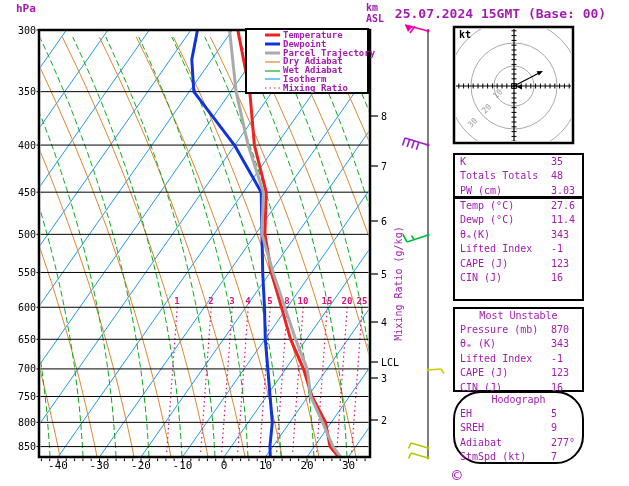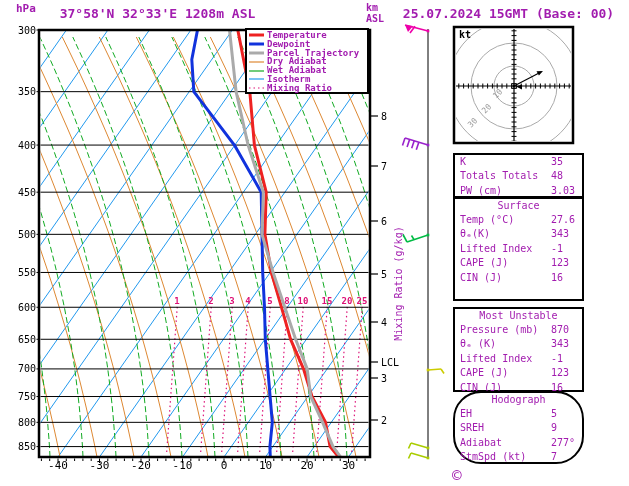--- a/index.html
+++ b/index.html
@@ -2,44 +2,43 @@
 <html><head>
 <meta charset="utf-8">
 <style>
   html,body{margin:0;padding:0;background:#fff;}
   #page{position:relative;width:629px;height:486px;background:#fff;overflow:hidden;
         font-family:"DejaVu Sans Mono",monospace;color:#a21caf;}
   .abs{position:absolute;}
   #title{left:40px;top:6px;width:235px;text-align:center;font-size:13px;font-weight:bold;letter-spacing:0;}
   #hpa{left:16px;top:2px;font-size:11px;font-weight:bold;}
   #kmasl{left:366px;top:2px;font-size:10px;font-weight:bold;line-height:11px;white-space:pre-line;}
-  #datetime{left:396px;top:6px;width:225px;font-size:13px;font-weight:bold;text-align:center;}
+  #datetime{left:388px;top:6px;width:225px;font-size:13px;font-weight:bold;text-align:center;}
   #xlabel{left:80px;top:470px;width:260px;text-align:center;font-size:12px;}
   #mixlabel{left:326px;top:278px;width:145px;text-align:center;font-size:10px;
             transform:rotate(-90deg);transform-origin:center;}
   #footer{left:452px;top:466px;width:177px;font-size:16px;font-weight:normal;}
   
   #legend{left:245px;top:28px;width:124px;height:66px;background:#fff;border:2px solid #000;
-          box-sizing:border-box;padding:1px 0 0 2px;}
+          box-sizing:border-box;padding:1px 0 0 18px;}
   .lrow{height:8.8px;display:flex;align-items:center;}
   .lsamp{width:15px;margin-right:3px;flex:0 0 15px;}
   .ltxt{font-size:9px;font-weight:bold;line-height:8.8px;white-space:nowrap;}
   
   .databox{position:absolute;left:453px;width:131px;background:#fff;border:2px solid #000;
            box-sizing:border-box;font-size:10px;}
   .dhead{text-align:center;line-height:14px;height:14px;}
   .drow{position:relative;height:14.4px;line-height:14.4px;padding-left:5px;}
   .dval{position:absolute;left:96px;top:0;}
 </style>
 </head>
 <body>
 <div id="page">
 
   <div class="abs" id="hpa">hPa</div>
-  <div class="abs" id="title">37°58'N 32°33'E 1208m ASL</div>
   <div class="abs" id="kmasl">km
 ASL</div>
   <div class="abs" id="datetime">25.07.2024 15GMT (Base: 00)</div>
   <div class="abs" id="mixlabel">Mixing Ratio (g/kg)</div>
   <div class="abs" id="footer">© weatheronline.co.uk</div>
 
   <svg class="abs" id="chart" style="left:0;top:0" width="629" height="486" xmlns="http://www.w3.org/2000/svg">
       <defs>
         <clipPath id="plotclip">
           <rect x="40.5" y="31" width="328" height="425"></rect>
@@ -384,22 +383,22 @@
       </div>
     </div>
 
   <div id="panel">
       <div class="databox abs" style="top: 153px; height: 45px;">
         <div class="drow"><span>K</span><span class="dval">35</span></div>
         <div class="drow"><span>Totals Totals</span><span class="dval">48</span></div>
         <div class="drow"><span>PW (cm)</span><span class="dval">3.03</span></div>
       </div>
       <div class="databox abs" style="top: 197px; height: 104px;">
-        <div class="dhead">Surface</div>
         <div class="drow"><span>Temp (°C)</span><span class="dval">27.6</span></div>
+        <div class="drow"><span>Dewp (°C)</span><span class="dval">11.4</span></div>
         <div class="drow"><span>θₑ(K)</span><span class="dval">343</span></div>
         <div class="drow"><span>Lifted Index</span><span class="dval">-1</span></div>
         <div class="drow"><span>CAPE (J)</span><span class="dval">123</span></div>
         <div class="drow"><span>CIN (J)</span><span class="dval">16</span></div>
       </div>
       <div class="databox abs" style="top: 307px; height: 85px;">
         <div class="dhead">Most Unstable</div>
         <div class="drow"><span>Pressure (mb)</span><span class="dval">870</span></div>
         <div class="drow"><span>θₑ (K)</span><span class="dval">343</span></div>
         <div class="drow"><span>Lifted Index</span><span class="dval">-1</span></div>

